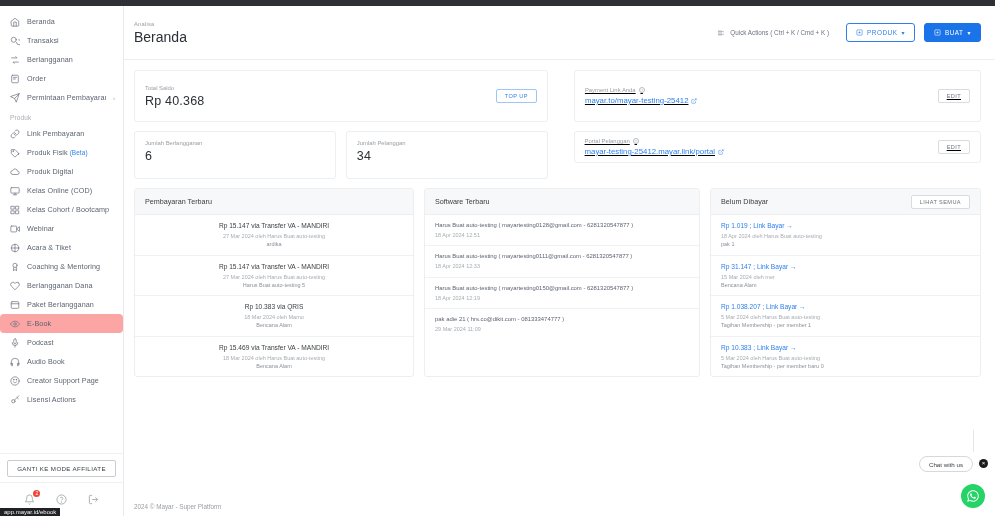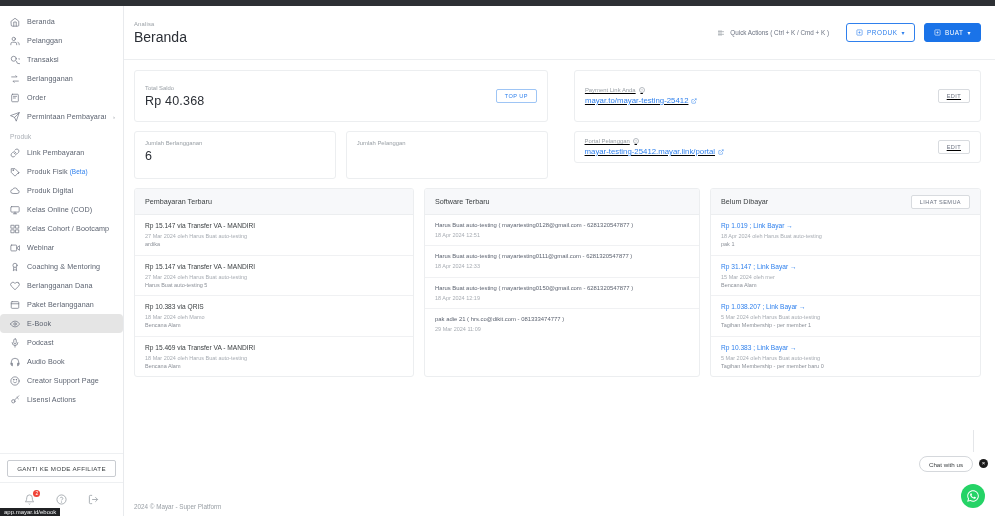--- a/index.html
+++ b/index.html
@@ -27,21 +27,21 @@
   .nav-item {
     display: flex; align-items: center; gap: 7px;
     height: 19px; padding: 0 8px 0 10px;
     color: #5c6370; font-size: 7.2px; letter-spacing: .1px;
     white-space: nowrap; cursor: pointer;
   }
   .nav-item .ic { width: 10px; height: 10px; flex: 0 0 10px; color: #6b7280; }
   .nav-item .ic svg { width: 10px; height: 10px; display: block; }
   .nav-item .lbl { flex: 1 1 auto; overflow: hidden; text-overflow: clip; }
   .nav-item .chev { font-size: 6px; color: #9aa0a6; }
-  .nav-item.active { background: #e5e5e5; border-radius: 4px; }
+  .nav-item.active { background: #fca5a5; border-radius: 4px; }
   .badge-beta { color: #2f80ed; font-size: 6.4px; }
   .nav-section {
     font-size: 6.4px; color: #a7acb3; padding: 7px 0 3px 10px;
     letter-spacing: .2px;
   }
   .affiliate-wrap { padding: 6px 7px 5px 7px; border-top: 1px solid #eef0f2; }
   .affiliate-btn {
     width: 100%; height: 17px; border: 1px solid #c9ccd1; background: #fff;
     color: #3c4043; font-size: 6.2px; letter-spacing: .35px;
     display: flex; align-items: center; justify-content: center;
@@ -128,21 +128,21 @@
     height: 14px; padding: 0 8px; border-radius: 2px; font-size: 5.6px;
     letter-spacing: .4px; display: flex; align-items: center; cursor: pointer;
   }
   .mini-blue { border: 1px solid #9ec5f5; color: #2f80ed; background: #fff; }
   .mini-grey { border: 1px solid #d8dbdf; color: #6b7280; background: #fff; }
   .small-card { height: 48px; padding: 8px 10px; flex: 1 1 0; }
 
   
   .panels { display: flex; gap: 10px; margin-top: 9px; }
   .panel { border: 1px solid #eceef0; border-radius: 3px; background: #fff; overflow: hidden; }
-  .panel-a { width: 280px; }
+  .panel-a { width: 280px; text-align: center; }
   .panel-b { width: 276px; }
   .panel-c { width: 271px; }
   .panel-head {
     height: 26px; background: #f7f8fa; border-bottom: 1px solid #eceef0;
     display: flex; align-items: center; justify-content: space-between;
     padding: 0 10px; font-size: 7.2px; color: #3c4043;
   }
   .panel-body { }
   .entry { padding: 7px 10px 6px 10px; border-bottom: 1px solid #f0f1f3; }
   .entry:last-child { border-bottom: none; }
@@ -194,30 +194,20 @@
             <svg viewBox="0 0 24 24" fill="none" stroke="currentColor" stroke-width="1.7" stroke-linecap="round" stroke-linejoin="round">
               <path d="M3 10l9-7 9 7v10a2 2 0 0 1-2 2H5a2 2 0 0 1-2-2z"></path>
               <path d="M9 22V12h6v10"></path>
             </svg>
           </span>
           <span class="lbl">Beranda</span>
         </div>
         <div class="nav-item">
           <span class="ic">
             <svg viewBox="0 0 24 24" fill="none" stroke="currentColor" stroke-width="1.7" stroke-linecap="round" stroke-linejoin="round">
-              <path d="M16 21v-2a4 4 0 0 0-4-4H6a4 4 0 0 0-4 4v2"></path>
-              <circle cx="9" cy="7" r="4"></circle>
-              <path d="M22 21v-2a4 4 0 0 0-3-3.87"></path>
-            </svg>
-          </span>
-          <span class="lbl">Pelanggan</span>
-        </div>
-        <div class="nav-item">
-          <span class="ic">
-            <svg viewBox="0 0 24 24" fill="none" stroke="currentColor" stroke-width="1.7" stroke-linecap="round" stroke-linejoin="round">
               <circle cx="9" cy="9" r="6"></circle>
               <path d="M15.5 15.5A6 6 0 1 0 21 9"></path>
             </svg>
           </span>
           <span class="lbl">Transaksi</span>
         </div>
         <div class="nav-item">
           <span class="ic">
             <svg viewBox="0 0 24 24" fill="none" stroke="currentColor" stroke-width="1.7" stroke-linecap="round" stroke-linejoin="round">
               <path d="M4 7h13l-3-3"></path>
@@ -295,20 +285,29 @@
           <span class="lbl">Kelas Cohort / Bootcamp</span>
         </div>
         <div class="nav-item">
           <span class="ic">
             <svg viewBox="0 0 24 24" fill="none" stroke="currentColor" stroke-width="1.7" stroke-linecap="round" stroke-linejoin="round">
               <rect x="2" y="5" width="14" height="14" rx="2"></rect>
               <path d="M22 7l-6 5 6 5z"></path>
             </svg>
           </span>
           <span class="lbl">Webinar</span>
+        </div>
+        <div class="nav-item">
+          <span class="ic">
+            <svg viewBox="0 0 24 24" fill="none" stroke="currentColor" stroke-width="1.7" stroke-linecap="round" stroke-linejoin="round">
+              <circle cx="12" cy="12" r="9"></circle>
+              <path d="M12 3v18M3 12h18"></path>
+            </svg>
+          </span>
+          <span class="lbl">Acara &amp; Tiket</span>
         </div>
         <div class="nav-item">
           <span class="ic">
             <svg viewBox="0 0 24 24" fill="none" stroke="currentColor" stroke-width="1.7" stroke-linecap="round" stroke-linejoin="round">
               <circle cx="12" cy="8" r="5"></circle>
               <path d="M9 13l-1 8 4-3 4 3-1-8"></path>
             </svg>
           </span>
           <span class="lbl">Coaching &amp; Mentoring</span>
         </div>
@@ -472,20 +471,21 @@
     </div>
 
     <div class="row">
       <div class="row col-l" style="gap:10px">
         <div class="card small-card">
           <div class="stat-lbl">Jumlah Berlangganan</div>
           <div class="stat-val">6</div>
         </div>
         <div class="card small-card">
           <div class="stat-lbl">Jumlah Pelanggan</div>
+          <div class="stat-val">34</div>
         </div>
       </div>
       <div class="card stat-card col-r" style="height:32px">
         <div>
           <div class="stat-lbl">
             <span>Portal Pelanggan</span>
             <span class="q-ic">?</span>
           </div>
           <div class="link-val">
             <span>mayar-testing-25412.mayar.link/portal</span>

